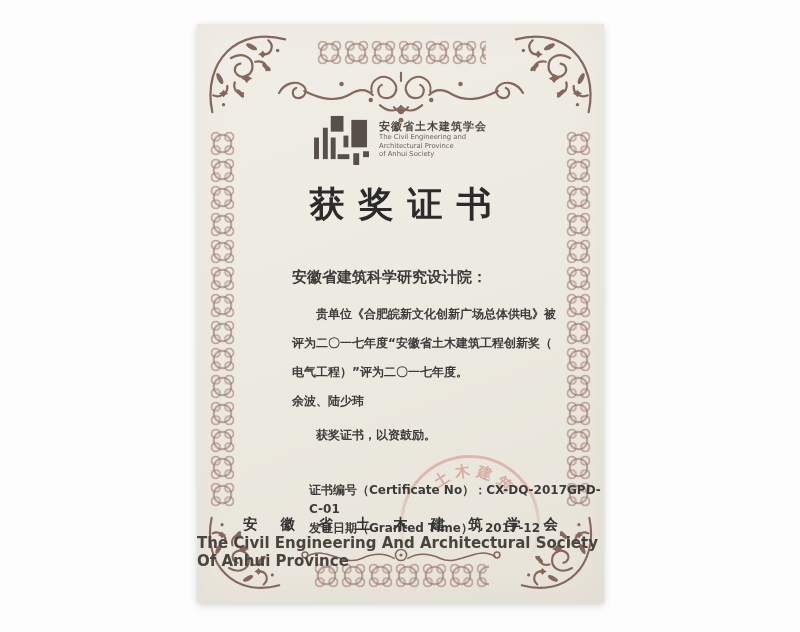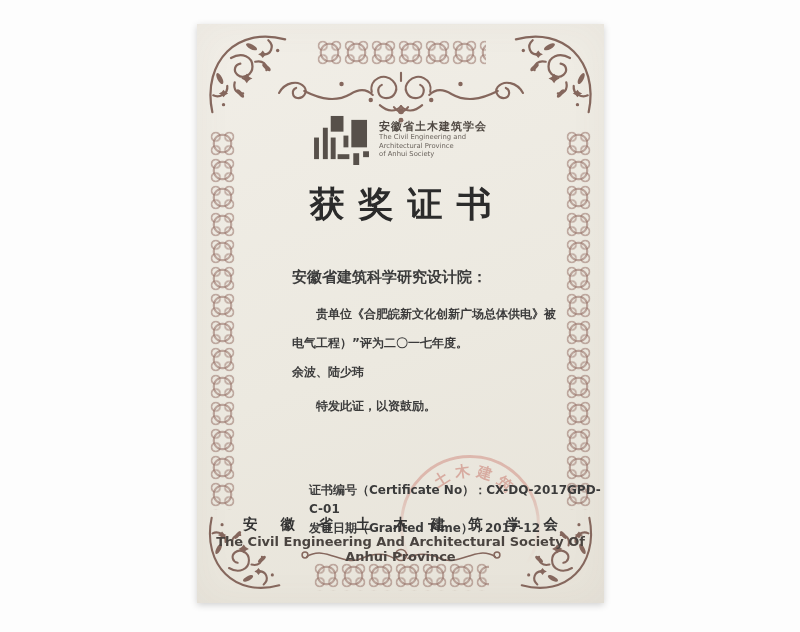--- a/index.html
+++ b/index.html
@@ -54,22 +54,22 @@
   .designers{margin-top:0;}
   .closing{margin-top:5px;}
   
   .footer-ids{position:absolute;left:112px;top:457px;z-index:3;}
   .footer-ids div{font-size:12px;font-weight:600;color:#3b3b3b;line-height:19px;}
   .issuer-cn{
     position:absolute;left:0;right:0;top:491px;text-align:center;z-index:3;
     font-size:14.5px;font-weight:700;color:#333;letter-spacing:9px;text-indent:9px;
   }
   .issuer-en{
-    position:absolute;left:0;right:0;top:510px;text-align:center;z-index:3;
-    font-size:13px;font-weight:600;color:#4a4440;
+    position:absolute;left:0;right:0;top:510px;text-align:left;z-index:3;
+    font-size:15px;font-weight:600;color:#4a4440;
   }
   
   .seal{
     position:absolute;left:203px;top:431px;width:140px;height:140px;z-index:2;opacity:.6;
     -webkit-mask-image:linear-gradient(to bottom,rgba(0,0,0,.95) 20%,rgba(0,0,0,.3) 55%,transparent 78%);
     mask-image:linear-gradient(to bottom,rgba(0,0,0,.95) 20%,rgba(0,0,0,.3) 55%,transparent 78%);
   }
   .seal-ring{position:absolute;inset:0;border:3px solid rgba(193,82,70,.55);border-radius:50%;}
   .seal-rot{position:absolute;inset:0;}
   .seal-rot span{
@@ -204,23 +204,24 @@
         <span>建</span>
       </div>
     <div class="seal-rot r4">
         <span>筑</span>
       </div>
   </div>
 
   <div class="text-block">
     <div class="recipient">安徽省建筑科学研究设计院：</div>
     <div class="para-line indent">贵单位《合肥皖新文化创新广场总体供电》被</div>
+    <div class="para-line">评为二〇一七年度“安徽省土木建筑工程创新奖（</div>
     <div class="para-line">电气工程）”评为二〇一七年度。</div>
     <div class="para-line">余波、陆少玮</div>
-    <div class="para-line indent closing">特发此证，以资鼓励。</div>
+    <div class="para-line indent closing">获奖证书，以资鼓励。</div>
   </div>
 
   <div class="footer-ids">
     <div>证书编号（Certificate No）：CX-DQ-2017GPD-C-01</div>
     <div>发证日期（Granted Time）：2017-12</div>
   </div>
   <div class="issuer-cn">安 徽 省 土 木 建 筑 学 会</div>
   <div class="issuer-en">The Civil Engineering And Architectural Society Of Anhui Province</div>
 
 </div>

